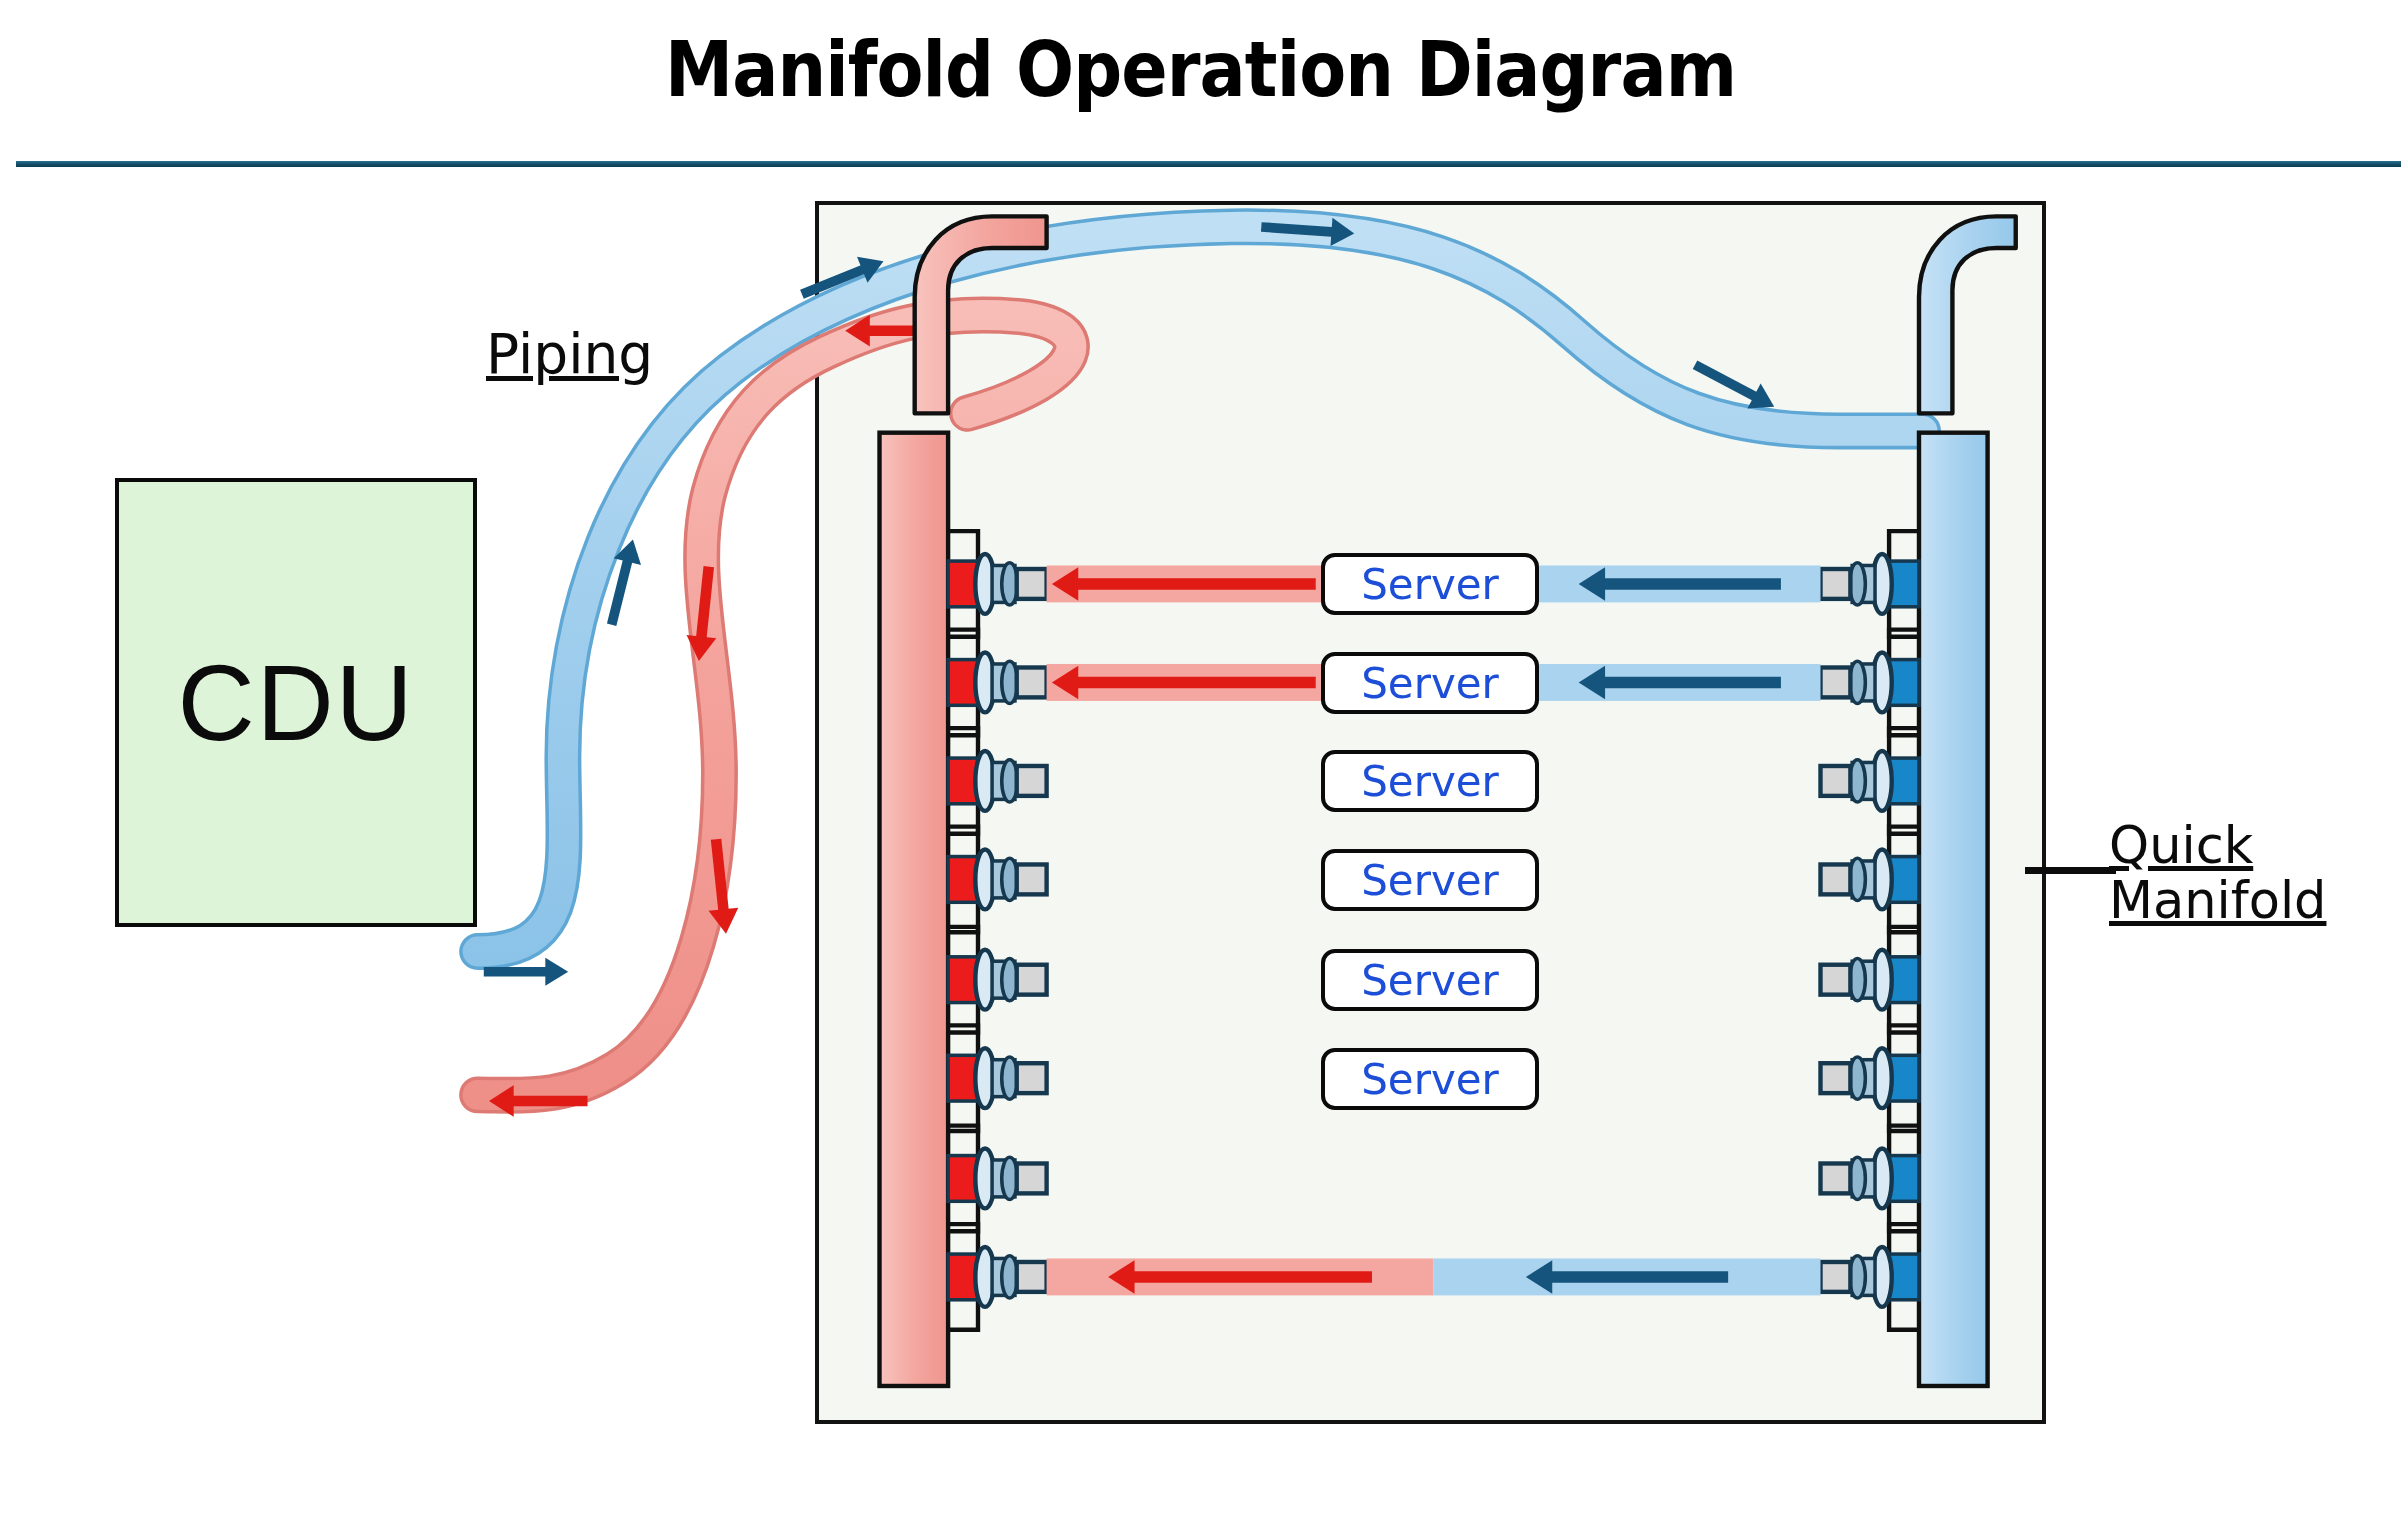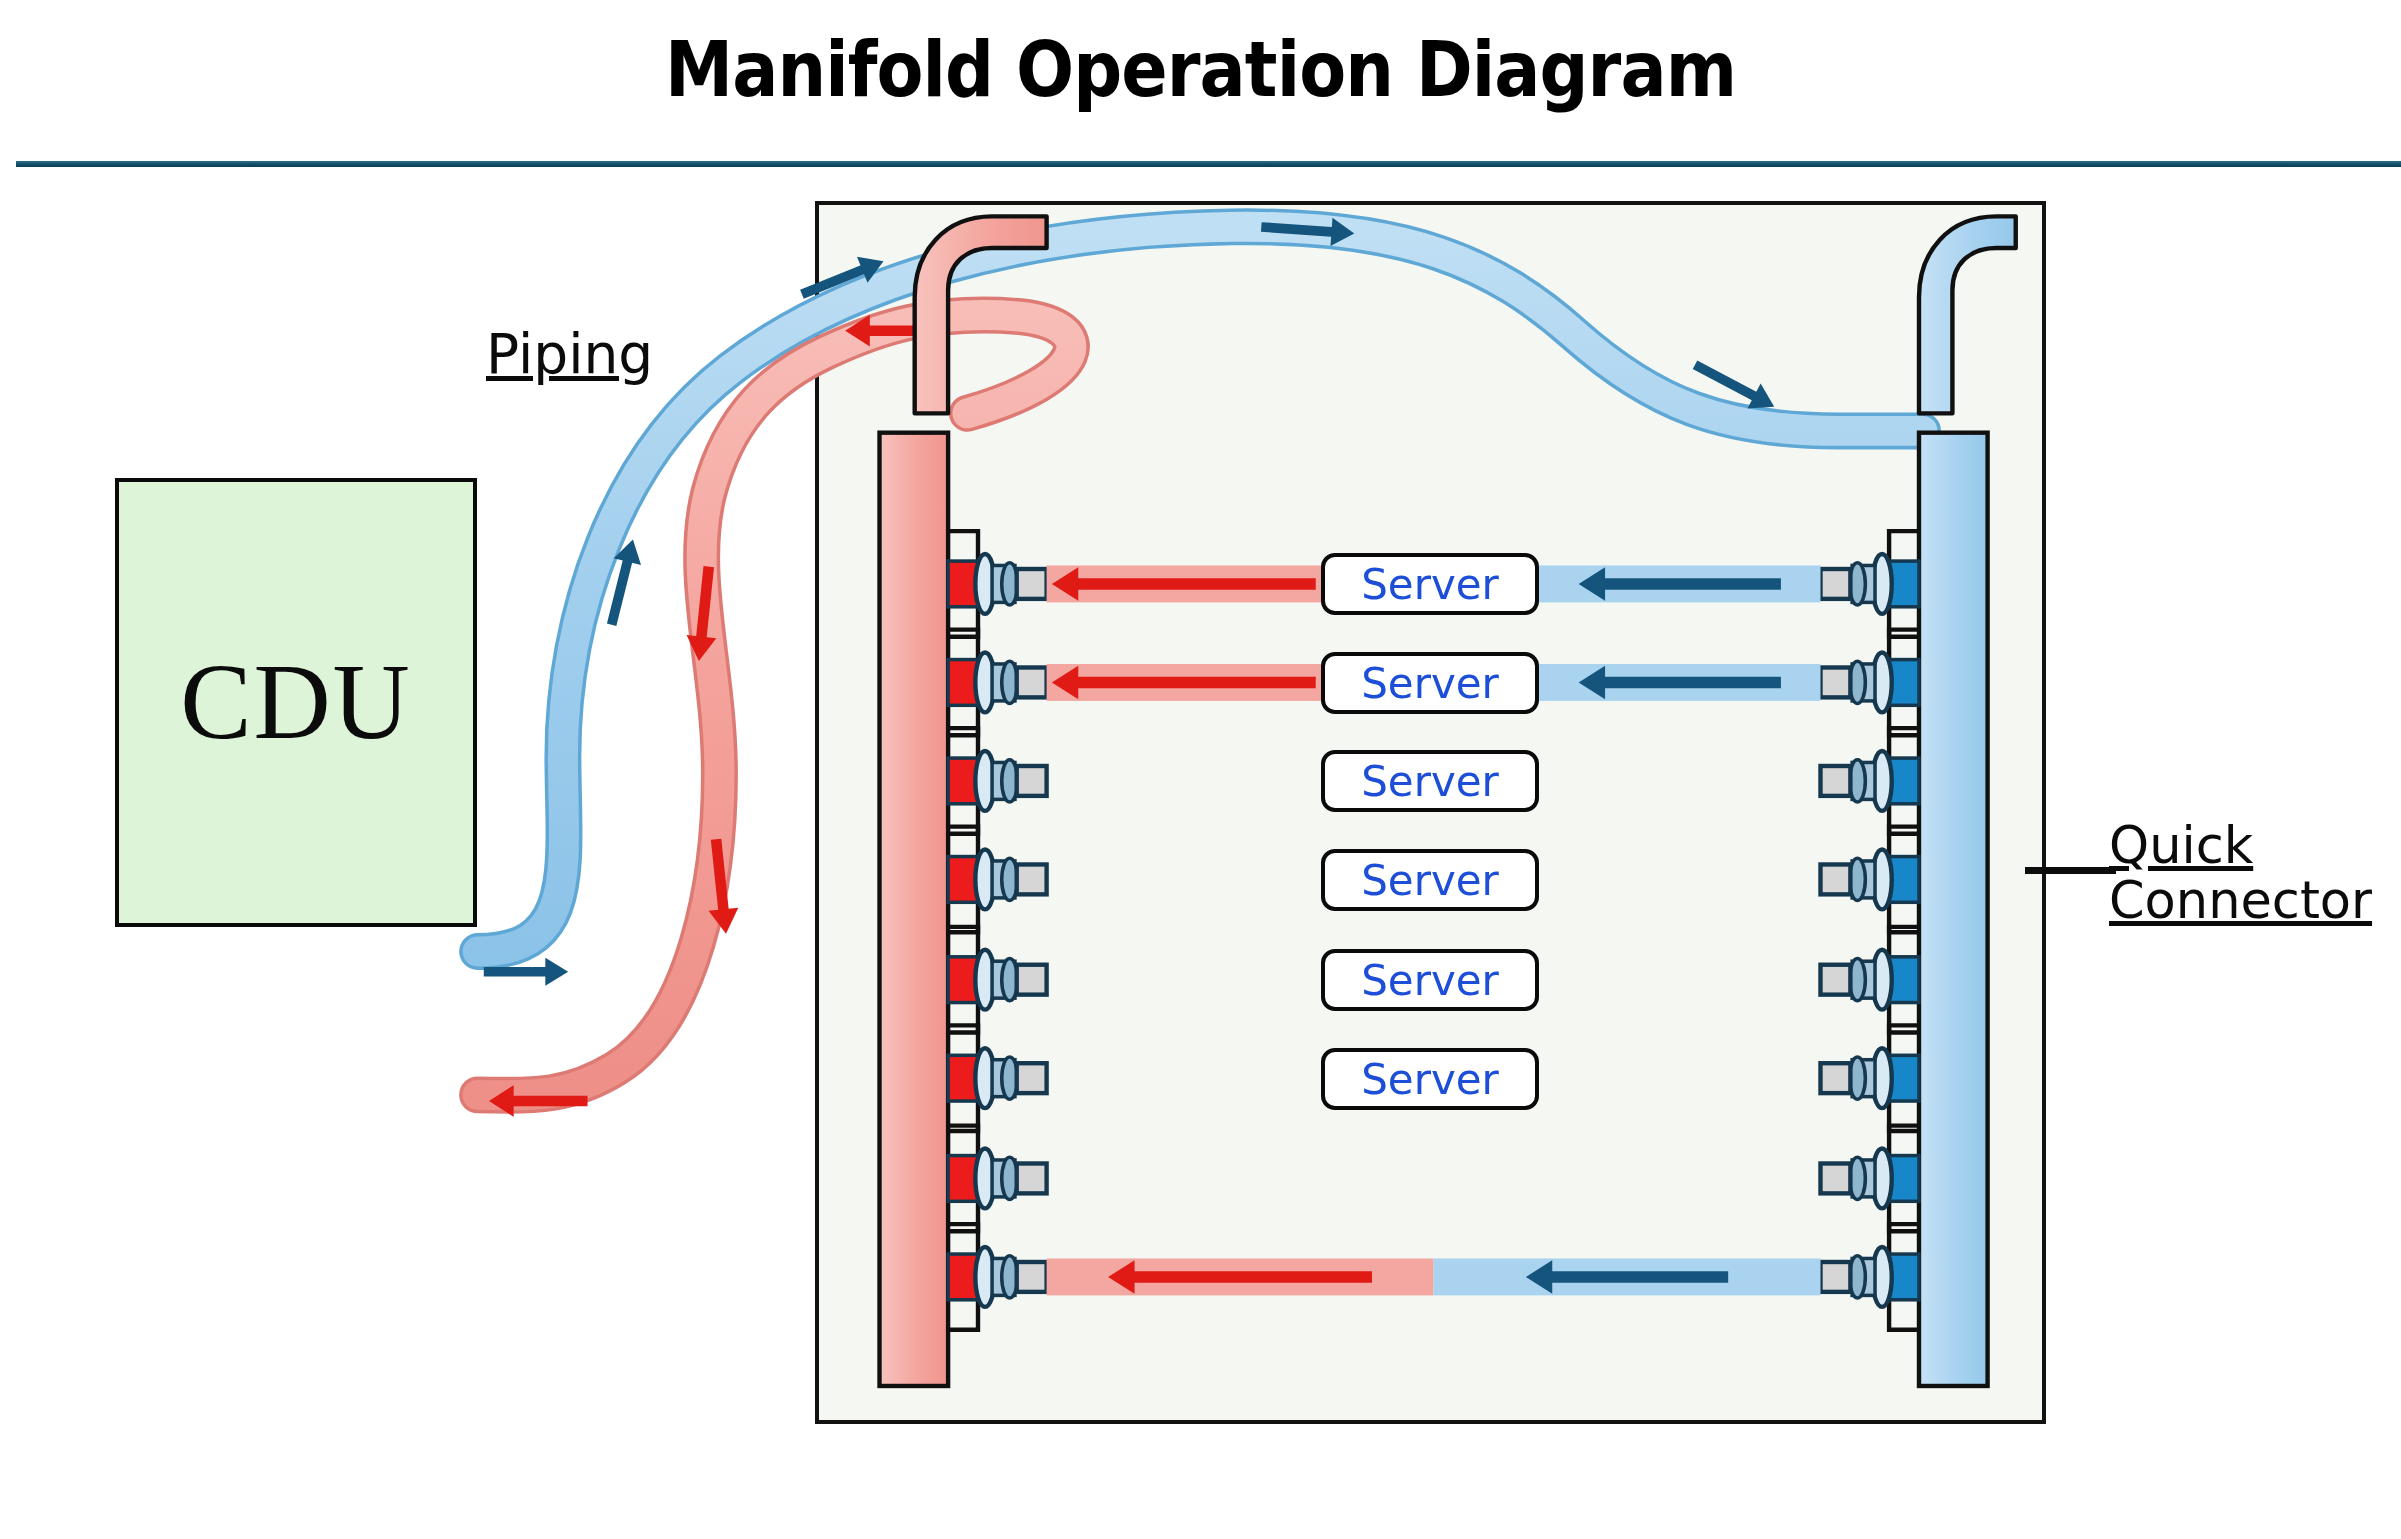--- a/index.html
+++ b/index.html
@@ -29,21 +29,21 @@
   #cdu-box{
     position:absolute; left:115px; top:478px; width:362px; height:449px;
     background:#ddf4d8;
     border:4.4px solid #0a0a0a;
     box-sizing:border-box;
   }
   #cdu-label{
     position:absolute; left:0; top:0; width:100%; height:100%;
     display:flex; align-items:center; justify-content:center;
     font-size:107px; color:#0b0b0b; letter-spacing:1.8px;
-    font-family:Liberation Serif, serif;
+    font-family:Liberation Sans, sans-serif;
   }
 
   
   #enclosure{
     position:absolute; left:815px; top:201px; width:1231px; height:1223px;
     background:#f5f8f2;
     border:4.4px solid #121212;
     box-sizing:border-box;
   }
 
@@ -387,17 +387,17 @@
       <div class="server-box" style="left: 1321px; top: 1048px;">
         <span>Server</span>
       </div>
     </div>
 
   <div class="free-label" id="piping-label">Piping</div>
 
   <div id="qc-leader"></div>
   <div class="free-label" id="qc-label">
     <div>Quick</div>
-    <div>Connector</div>
+    <div>Manifold</div>
   </div>
 
 </div>
 
 
 </body></html>

